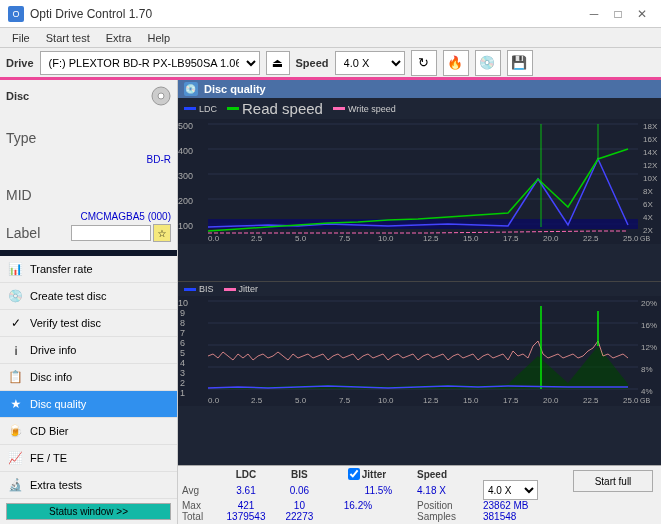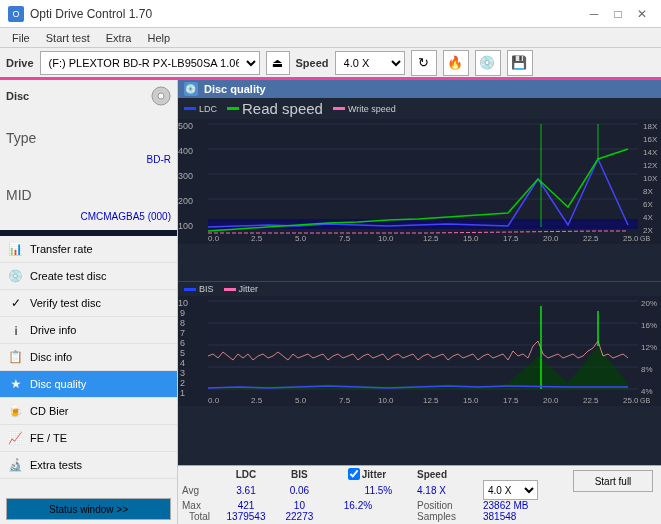--- a/index.html
+++ b/index.html
@@ -44,21 +44,21 @@
     
     
     .nav-items { display: flex; flex-direction: column; }
     .nav-item { display: flex; align-items: center; padding: 5px 8px; cursor: pointer; gap: 6px; border-bottom: 1px solid #e0e0e0; }
     .nav-item.active { background: #3090ee; color: white; }
     .nav-item-icon { width: 16px; height: 16px; display: flex; align-items: center; justify-content: center; font-size: 12px; }
     .nav-item-label { font-size: 11px; }
     .nav-item.active .nav-item-label { color: white; }
     
     
-    .status-btn { margin: 4px 6px; height: 22px; border: 1px solid #aaa; background: #0369a1; cursor: pointer; font-size: 10px; display: flex; align-items: center; justify-content: center; }
+    .status-btn { margin: 4px 6px; height: 22px; border: 1px solid #aaa; background: #14b8a6; cursor: pointer; font-size: 10px; display: flex; align-items: center; justify-content: center; }
     .legend-item { display: flex; align-items: center; gap: 3px; }
     
     .right-buttons { display: flex; flex-direction: column; gap: 13px; padding: 2px 4px; }
     .action-btn { height: 22px; width: 80px; border: 1px solid #aaa; background: #f0f0f0; cursor: pointer; font-size: 10px; }
     
     .jitter-check { display: flex; align-items: center; gap: 2px; }
     .jitter-check input { width: 12px; height: 12px; }
     .speed-select-sm { height: 20px; font-size: 10px; width: 55px; border: 1px solid #aaa; background: white; }
   </style>
 </head>
@@ -112,20 +112,27 @@
         </svg>
       </div>
       <div class="disc-row">
         <span class="disc-key">Type</span>
         <span class="disc-val">BD-R</span>
       </div>
       <div class="disc-row">
         <span class="disc-key">MID</span>
         <span class="disc-val">CMCMAGBA5 (000)</span>
       </div>
+      <div class="disc-row">
+        <span class="disc-key">Label</span>
+        <div style="display:flex;align-items:center;gap:2px;">
+          <input type="text" class="label-input" value="" style="">
+          <button class="label-btn">☆</button>
+        </div>
+      </div>
     </div>
 
     <div class="nav-items">
       <div class="nav-item">
         <span class="nav-item-icon">📊</span>
         <span class="nav-item-label">Transfer rate</span>
       </div>
       <div class="nav-item">
         <span class="nav-item-icon">💿</span>
         <span class="nav-item-label">Create test disc</span>
@@ -337,21 +344,21 @@
         <tr>
           <td style="color:#555;">Max</td>
           <td style="color:#0000cc;text-align:center;">421</td>
           <td style="color:#0000cc;text-align:center;">10</td>
           <td></td>
           <td style="color:#0000cc;text-align:left;">16.2%</td>
           <td style="color:#555;padding:0 4px;">Position</td>
           <td style="color:#0000cc;">23862 MB</td>
         </tr>
         <tr>
-          <td style="color:#555;text-align:center;">Total</td>
+          <td style="color:#555;">Total</td>
           <td style="color:#0000cc;text-align:center;">1379543</td>
           <td style="color:#0000cc;text-align:center;">22273</td>
           <td></td>
           <td></td>
           <td style="color:#555;padding:0 4px;">Samples</td>
           <td style="color:#0000cc;">381548</td>
         </tr>
       </tbody>
         </table>
 

